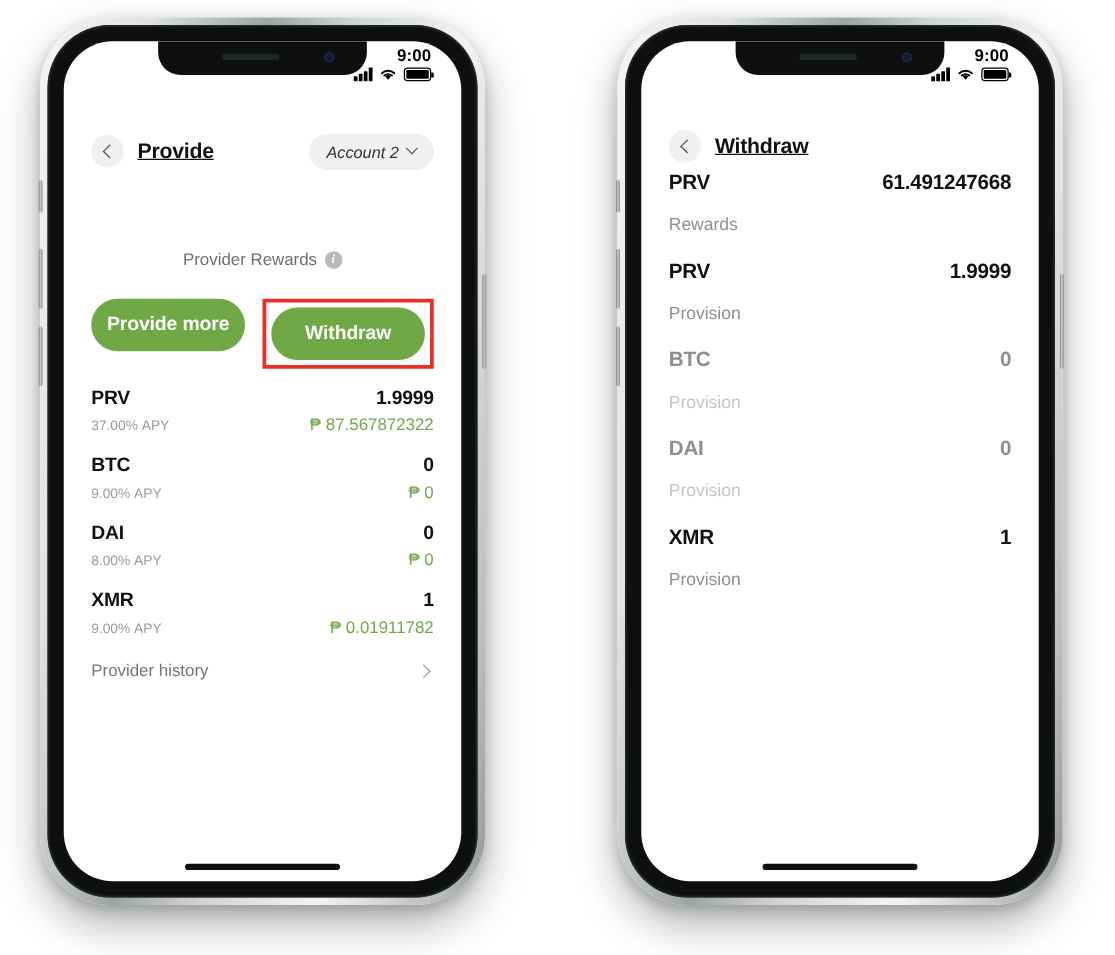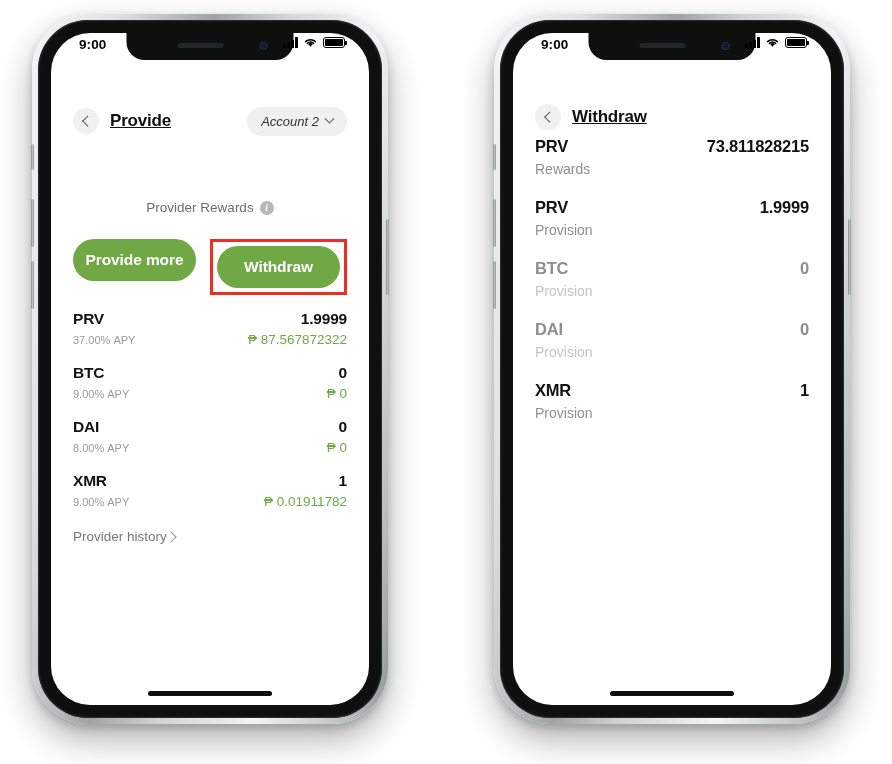--- a/index.html
+++ b/index.html
@@ -90,25 +90,26 @@
   .btn-volup { left: -1px; top: 185px; width: 3px; height: 48px; }
   .btn-voldn { left: -1px; top: 247px; width: 3px; height: 48px; }
   .btn-power { right: -1px; top: 205px; width: 3px; height: 76px; }
 
   
   .statusbar {
     position: absolute;
     top: 0; left: 0; right: 0;
     height: 32px;
     display: flex;
-    align-items: flex-start;
+    align-items: flex-end;
     justify-content: space-between;
     padding: 4px 24px 0 28px;
     box-sizing: border-box;
     z-index: 9;
+    flex-direction: column;
   }
   .sb-time {
     font-size: 13.5px;
     font-weight: bold;
     color: #000;
     letter-spacing: .1px;
   }
   .sb-right {
     display: flex;
     align-items: center;
@@ -294,21 +295,21 @@
   .apy {
     font-size: 11px;
     color: #9a9a9a;
   }
   .fiat {
     font-size: 13.5px;
     color: #6fa845;
   }
   .history-row {
     display: flex;
-    justify-content: flex-start;
+    justify-content: space-between;
     align-items: center;
     padding: 12px 0 6px 0;
   }
   .history-label {
     font-size: 13.5px;
     color: #767676;
   }
   .chev-right {
     width: 7px; height: 7px;
     border-right: 1.6px solid #9b9b9b;
@@ -319,21 +320,21 @@
 
   
   .list-right {
     position: absolute;
     top: 93px;
     left: 22px; right: 22px;
   }
   .row-r { padding: 11px 0 10px 0; }
   .row-r .sym-name,
   .row-r .sym-amount { font-size: 16.5px; }
-  .row-r .row-sub { margin-top: 5px; }
+  .row-r .row-sub { margin-top: 15px; }
   .prov-label { font-size: 14px; color: #8e8e8e; }
   .row-r.dim .sym-name,
   .row-r.dim .sym-amount { color: #8c8e90; }
   .row-r.dim .prov-label { color: #c2c4c6; }
 
   
   .home-ind {
     position: absolute;
     bottom: 9px;
     left: 50%;
@@ -504,21 +505,21 @@
           <div class="chev-left"></div>
         </div>
         <div class="nav-title">Withdraw</div>
       </div>
 
       <div class="list-right">
 
         <div class="row-r">
           <div class="row-main">
             <span class="sym-name">PRV</span>
-            <span class="sym-amount">73.811828215</span>
+            <span class="sym-amount">61.491247668</span>
           </div>
           <div class="row-sub">
             <span class="prov-label">Rewards</span>
           </div>
         </div>
 
         <div class="row-r">
           <div class="row-main">
             <span class="sym-name">PRV</span>
             <span class="sym-amount">1.9999</span>

